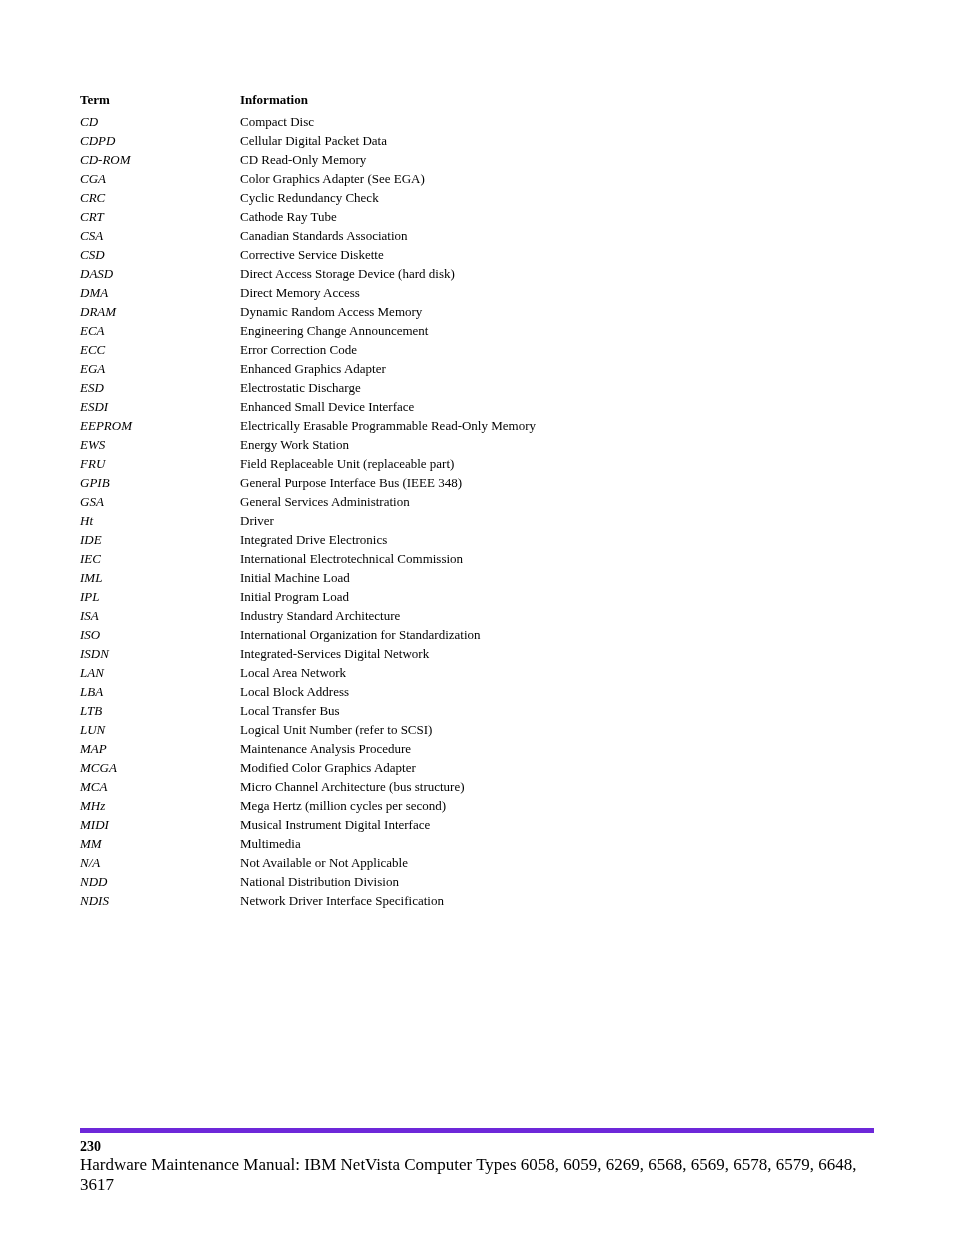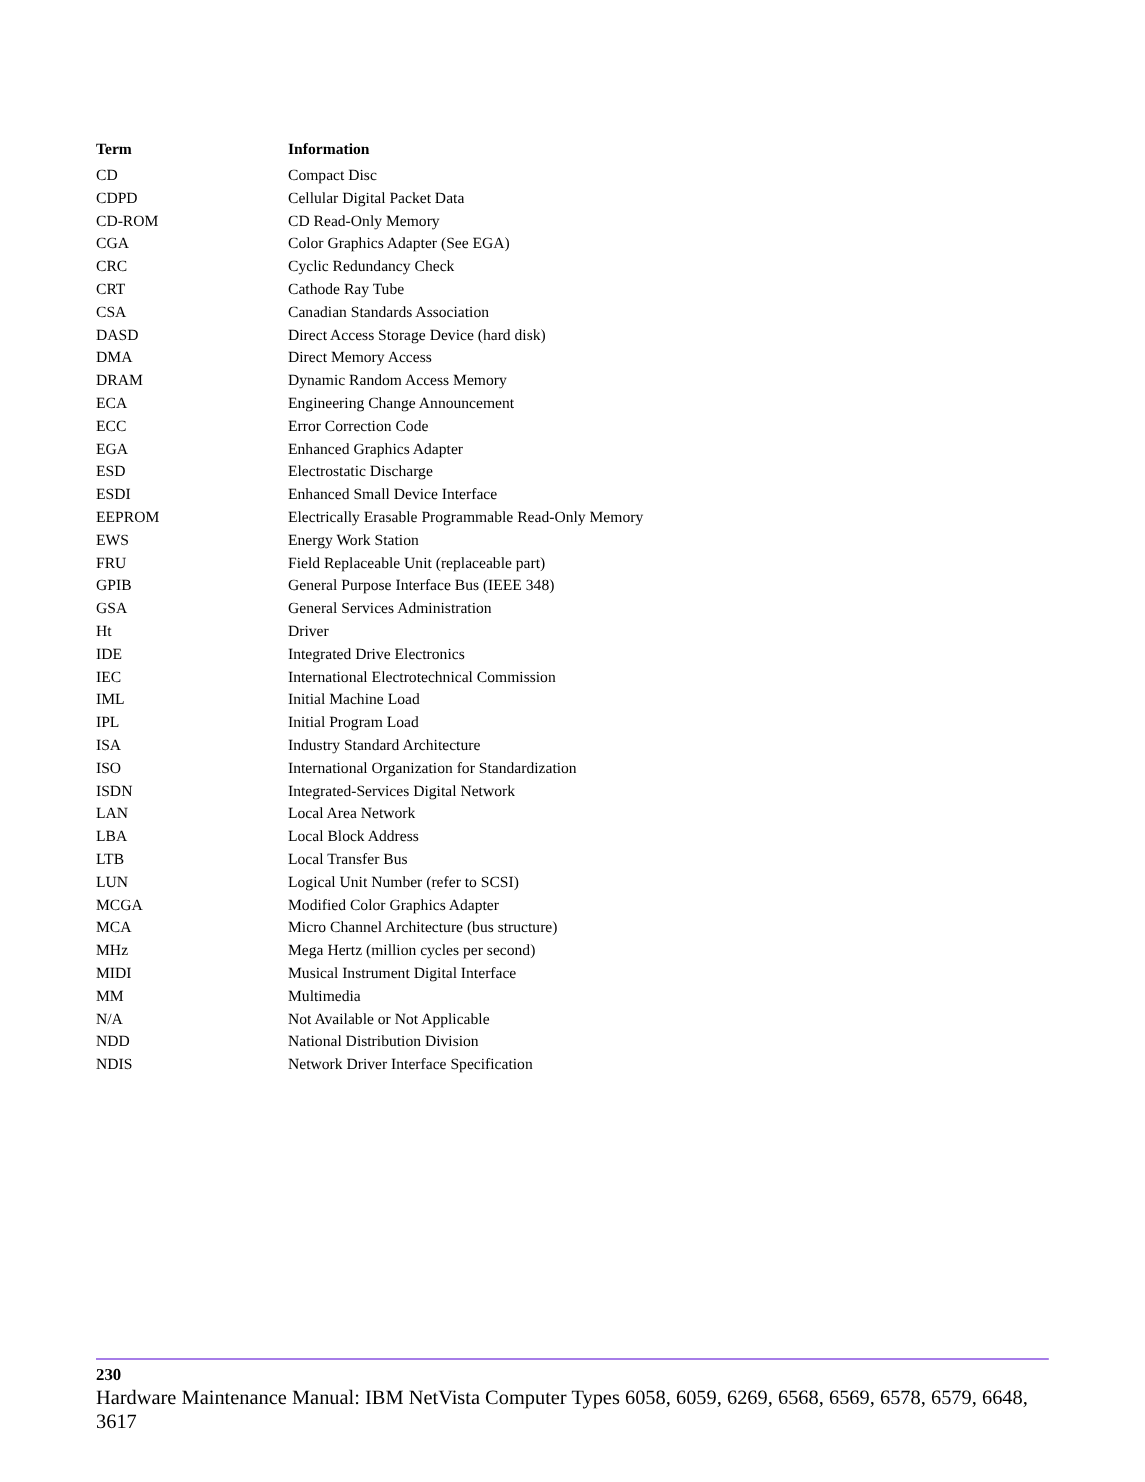--- a/index.html
+++ b/index.html
@@ -10,21 +10,21 @@
     body {
       background: #ffffff;
       font-family: "Times New Roman", Times, serif;
       font-size: 13px;
       color: #000000;
       width: 954px;
       min-height: 1235px;
       position: relative;
     }
     .page-container {
-      padding: 116px 80px 60px 80px;
+      padding: 92px 80px 60px 80px;
     }
     .glossary-table {
       width: 100%;
       border-collapse: collapse;
     }
     .glossary-table thead tr th {
       font-weight: bold;
       text-align: left;
       padding-bottom: 4px;
       font-size: 13px;
@@ -36,27 +36,28 @@
       width: auto;
     }
     .glossary-table tbody tr td {
       padding: 1.5px 0;
       vertical-align: top;
       font-size: 13px;
     }
     .glossary-table tbody tr td.term-cell {
       width: 160px;
       padding-right: 10px;
+      font-style: italic;
     }
     .footer {
       position: absolute;
       bottom: 40px;
       left: 80px;
       right: 80px;
-      border-top: 1px solid #6d28d9;
+      border-top: 5px solid #6d28d9;
       padding-top: 6px;
       font-size: 13px;
     }
     .footer-content {
       display: flex;
       align-items: flex-start;
       flex-wrap: wrap;
     }
     .footer-page {
       font-weight: bold;
@@ -101,20 +102,24 @@
         </tr>
         <tr>
           <td class="term-cell">CRT</td>
           <td>Cathode Ray Tube</td>
         </tr>
         <tr>
           <td class="term-cell">CSA</td>
           <td>Canadian Standards Association</td>
         </tr>
         <tr>
+          <td class="term-cell">CSD</td>
+          <td>Corrective Service Diskette</td>
+        </tr>
+        <tr>
           <td class="term-cell">DASD</td>
           <td>Direct Access Storage Device (hard disk)</td>
         </tr>
         <tr>
           <td class="term-cell">DMA</td>
           <td>Direct Memory Access</td>
         </tr>
         <tr>
           <td class="term-cell">DRAM</td>
           <td>Dynamic Random Access Memory</td>
@@ -199,20 +204,24 @@
           <td class="term-cell">LBA</td>
           <td>Local Block Address</td>
         </tr>
         <tr>
           <td class="term-cell">LTB</td>
           <td>Local Transfer Bus</td>
         </tr>
         <tr>
           <td class="term-cell">LUN</td>
           <td>Logical Unit Number (refer to SCSI)</td>
+        </tr>
+        <tr>
+          <td class="term-cell">MAP</td>
+          <td>Maintenance Analysis Procedure</td>
         </tr>
         <tr>
           <td class="term-cell">MCGA</td>
           <td>Modified Color Graphics Adapter</td>
         </tr>
         <tr>
           <td class="term-cell">MCA</td>
           <td>Micro Channel Architecture (bus structure)</td>
         </tr>
         <tr>

